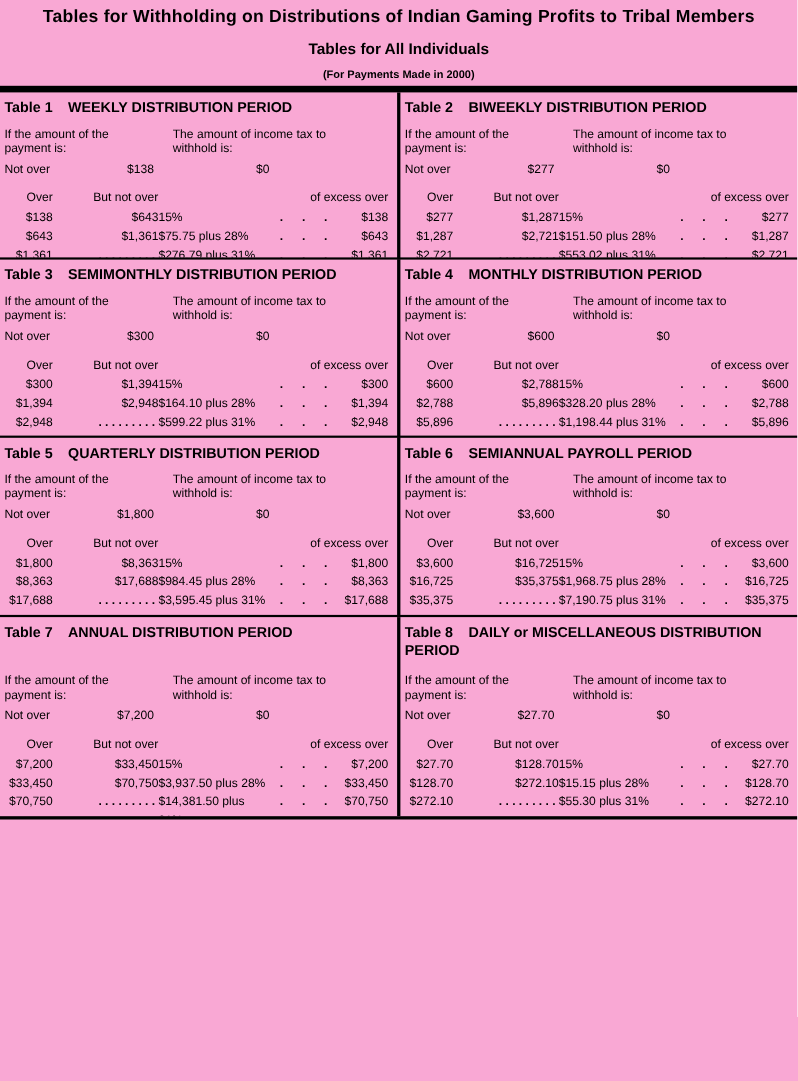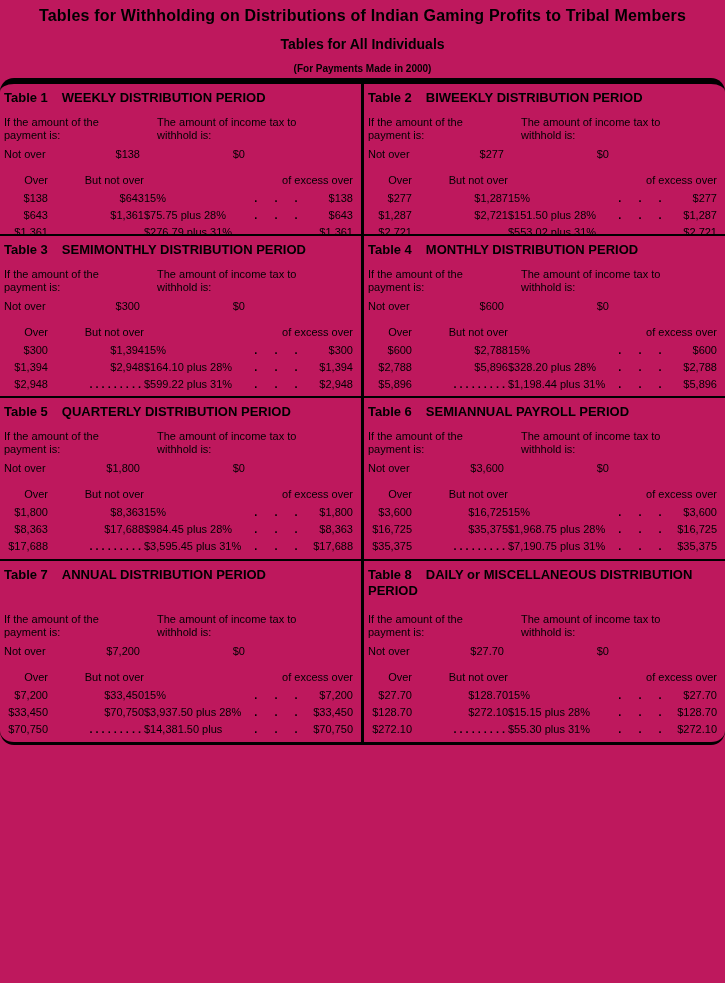--- a/index.html
+++ b/index.html
@@ -1,34 +1,33 @@
 <!DOCTYPE html>
 <html><head>
 <meta charset="utf-8">
 <style>
   * { box-sizing: border-box; margin: 0; padding: 0; }
   html, body { background: #ffffff; }
   body { font-family: "Liberation Sans", sans-serif; color: #000; }
-  .page { width: 725px; height: 983px; background: #be185d; position: relative; overflow: hidden; }
+  .page { width: 725px; height: 983px; background: #f9a8d4; position: relative; overflow: hidden; }
 
   
   .doc-header { height: 78px; text-align: center; }
   .doc-title { font-size: 16px; font-weight: bold; padding-top: 7px; letter-spacing: 0.2px; }
   .doc-subtitle { font-size: 14px; font-weight: bold; margin-top: 11px; }
   .doc-note { font-size: 10px; font-weight: bold; margin-top: 11px; }
 
   
   .grid {
     display: grid;
     grid-template-columns: 361px 364px;
     grid-template-rows: 152px 162px 163px 181px;
     border-top: 6px solid #000;
     border-bottom: 3px solid #000;
     width: 725px;
-    border-radius: 14px;
   }
   .cell { overflow: hidden; padding: 6px 8px 0 4px; }
   .cell.right { border-left: 3px solid #000; }
   .cell.hline { border-bottom: 2px solid #000; }
 
   
   .tbl { font-size: 11px; line-height: 13px; }
   .tbl-heading { font-size: 13px; line-height: 16px; font-weight: bold; margin-bottom: 10px; min-height: 16px; }
   .tall .tbl-heading { min-height: 33px; margin-bottom: 13px; }
   .tbl-id { margin-right: 14px; }

